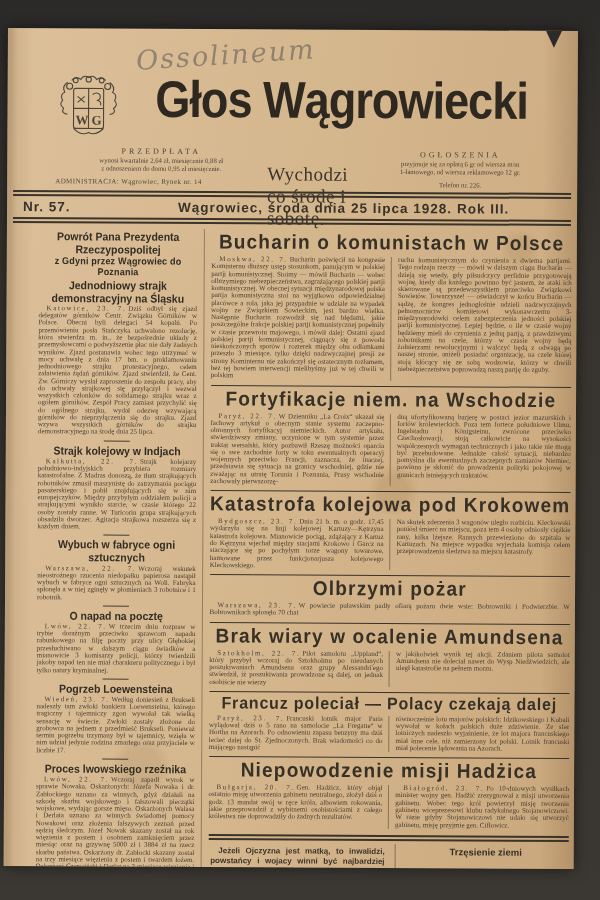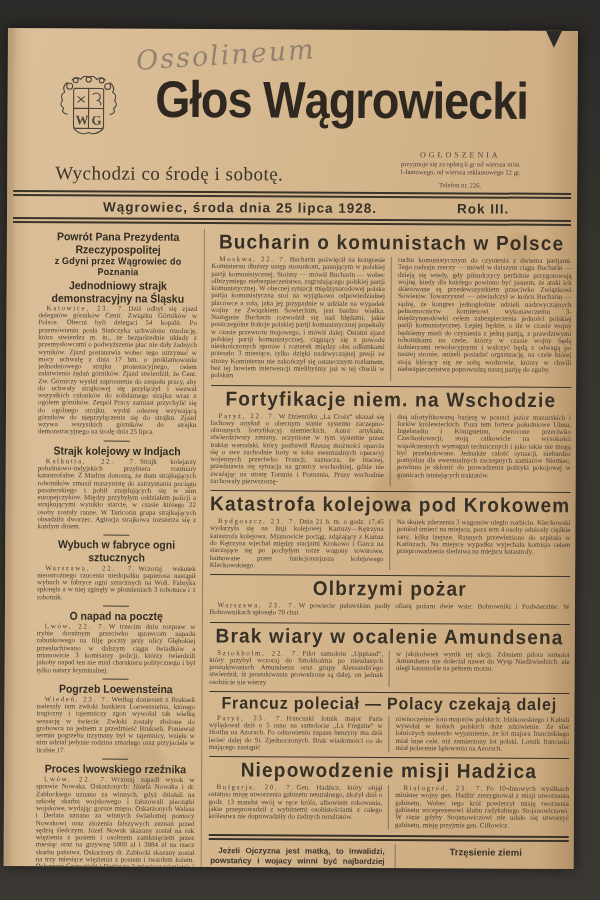--- a/index.html
+++ b/index.html
@@ -109,31 +109,38 @@
         <path class="ln" d="M33 20 q4 -3 7 0 q2 4 -2 6 q4 1 3 5"></path>
         <text x="16" y="50" font-size="13" font-weight="bold">W</text>
         <text x="32" y="50" font-size="13" font-weight="bold">G</text>
         <path class="ln" d="M14 54 q8 8 15 4 q7 4 15 -4"></path>
       </svg>
     </div>
     <div class="title">Głos Wągrowiecki</div>
   </div>
 
   <div class="inforow">
+    <div class="infobox left">
+      <div class="ihead">PRZEDPŁATA</div>
+      <div class="iline">wynosi kwartalnie 2,64 zł, miesięcznie 0,88 zł</div>
+      <div class="iline">z odnoszeniem do domu 0,95 zł miesięcznie.</div>
+      <div class="admin">ADMINISTRACJA: Wągrowiec, Rynek nr. 14</div>
+    </div>
     <div class="motto">Wychodzi co środę i sobotę.</div>
     <div class="infobox right">
       <div class="ihead">OGŁOSZENIA</div>
       <div class="iline">przyjmuje się za opłatą 6 gr od wiersza m/m</div>
       <div class="iline">1-łamowego, od wiersza reklamowego 12 gr.</div>
       <div class="phone">Telefon nr. 226.</div>
     </div>
   </div>
 
   <div class="drule"></div>
   <div class="issueline">
+    <span class="num">Nr. 57.</span>
     <span class="date">Wągrowiec, środa dnia 25 lipca 1928.</span>
     <span class="year">Rok III.</span>
   </div>
   <div class="drule"></div>
 
   <div class="content">
 
     <div class="left-col">
       <article>
         <h3><span>Powrót Pana Prezydenta Rzeczypospolitej</span><span class="sub">z Gdyni przez Wągrowiec do Poznania</span></h3>

